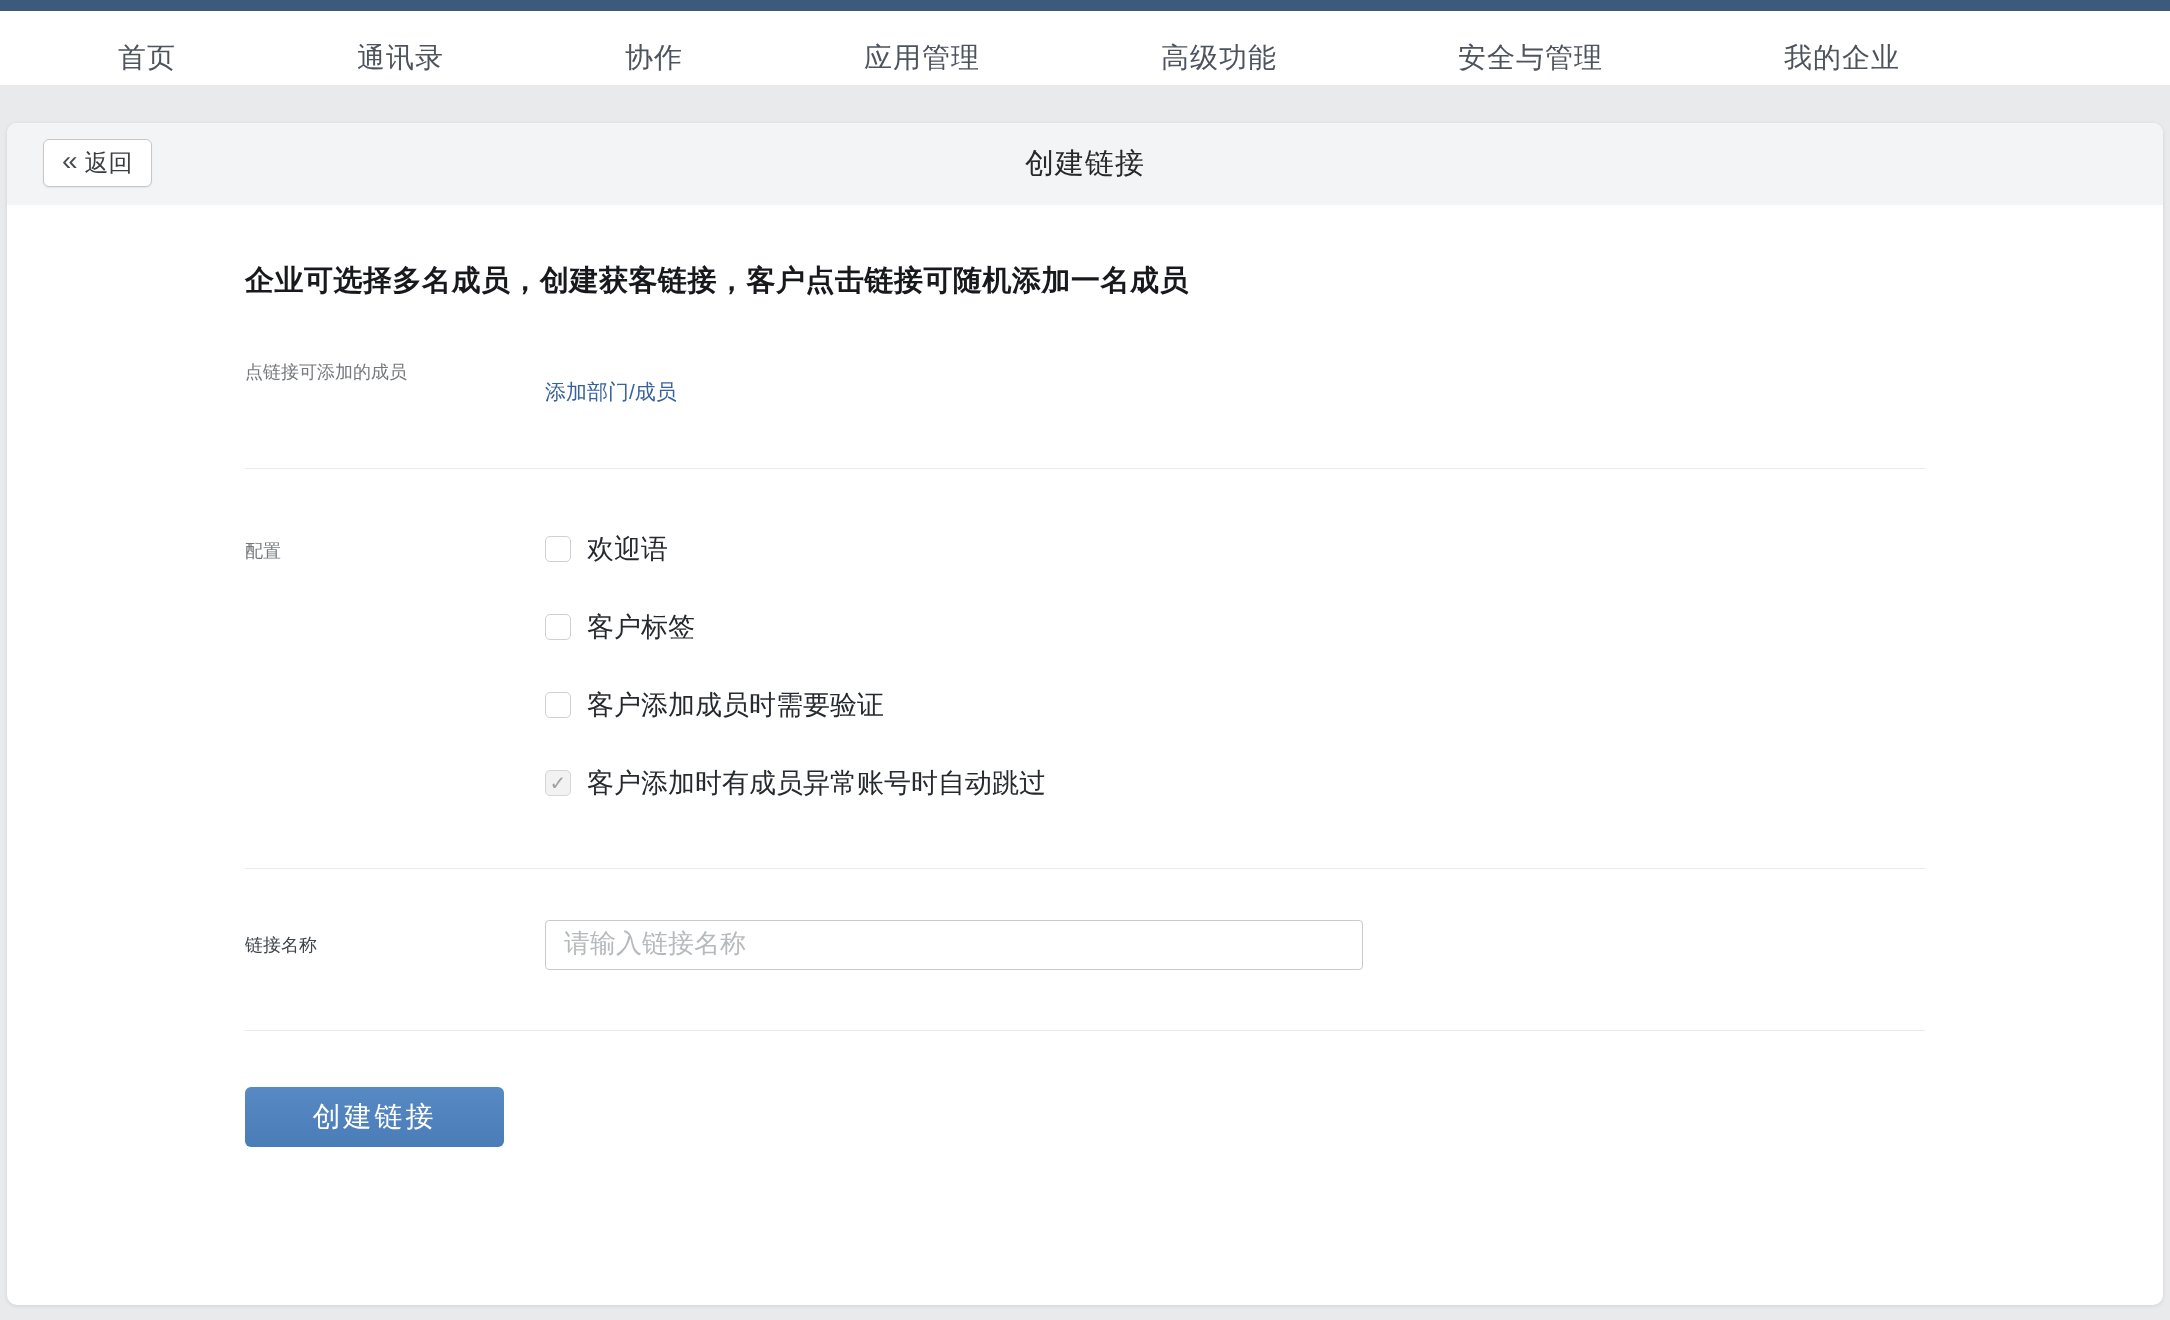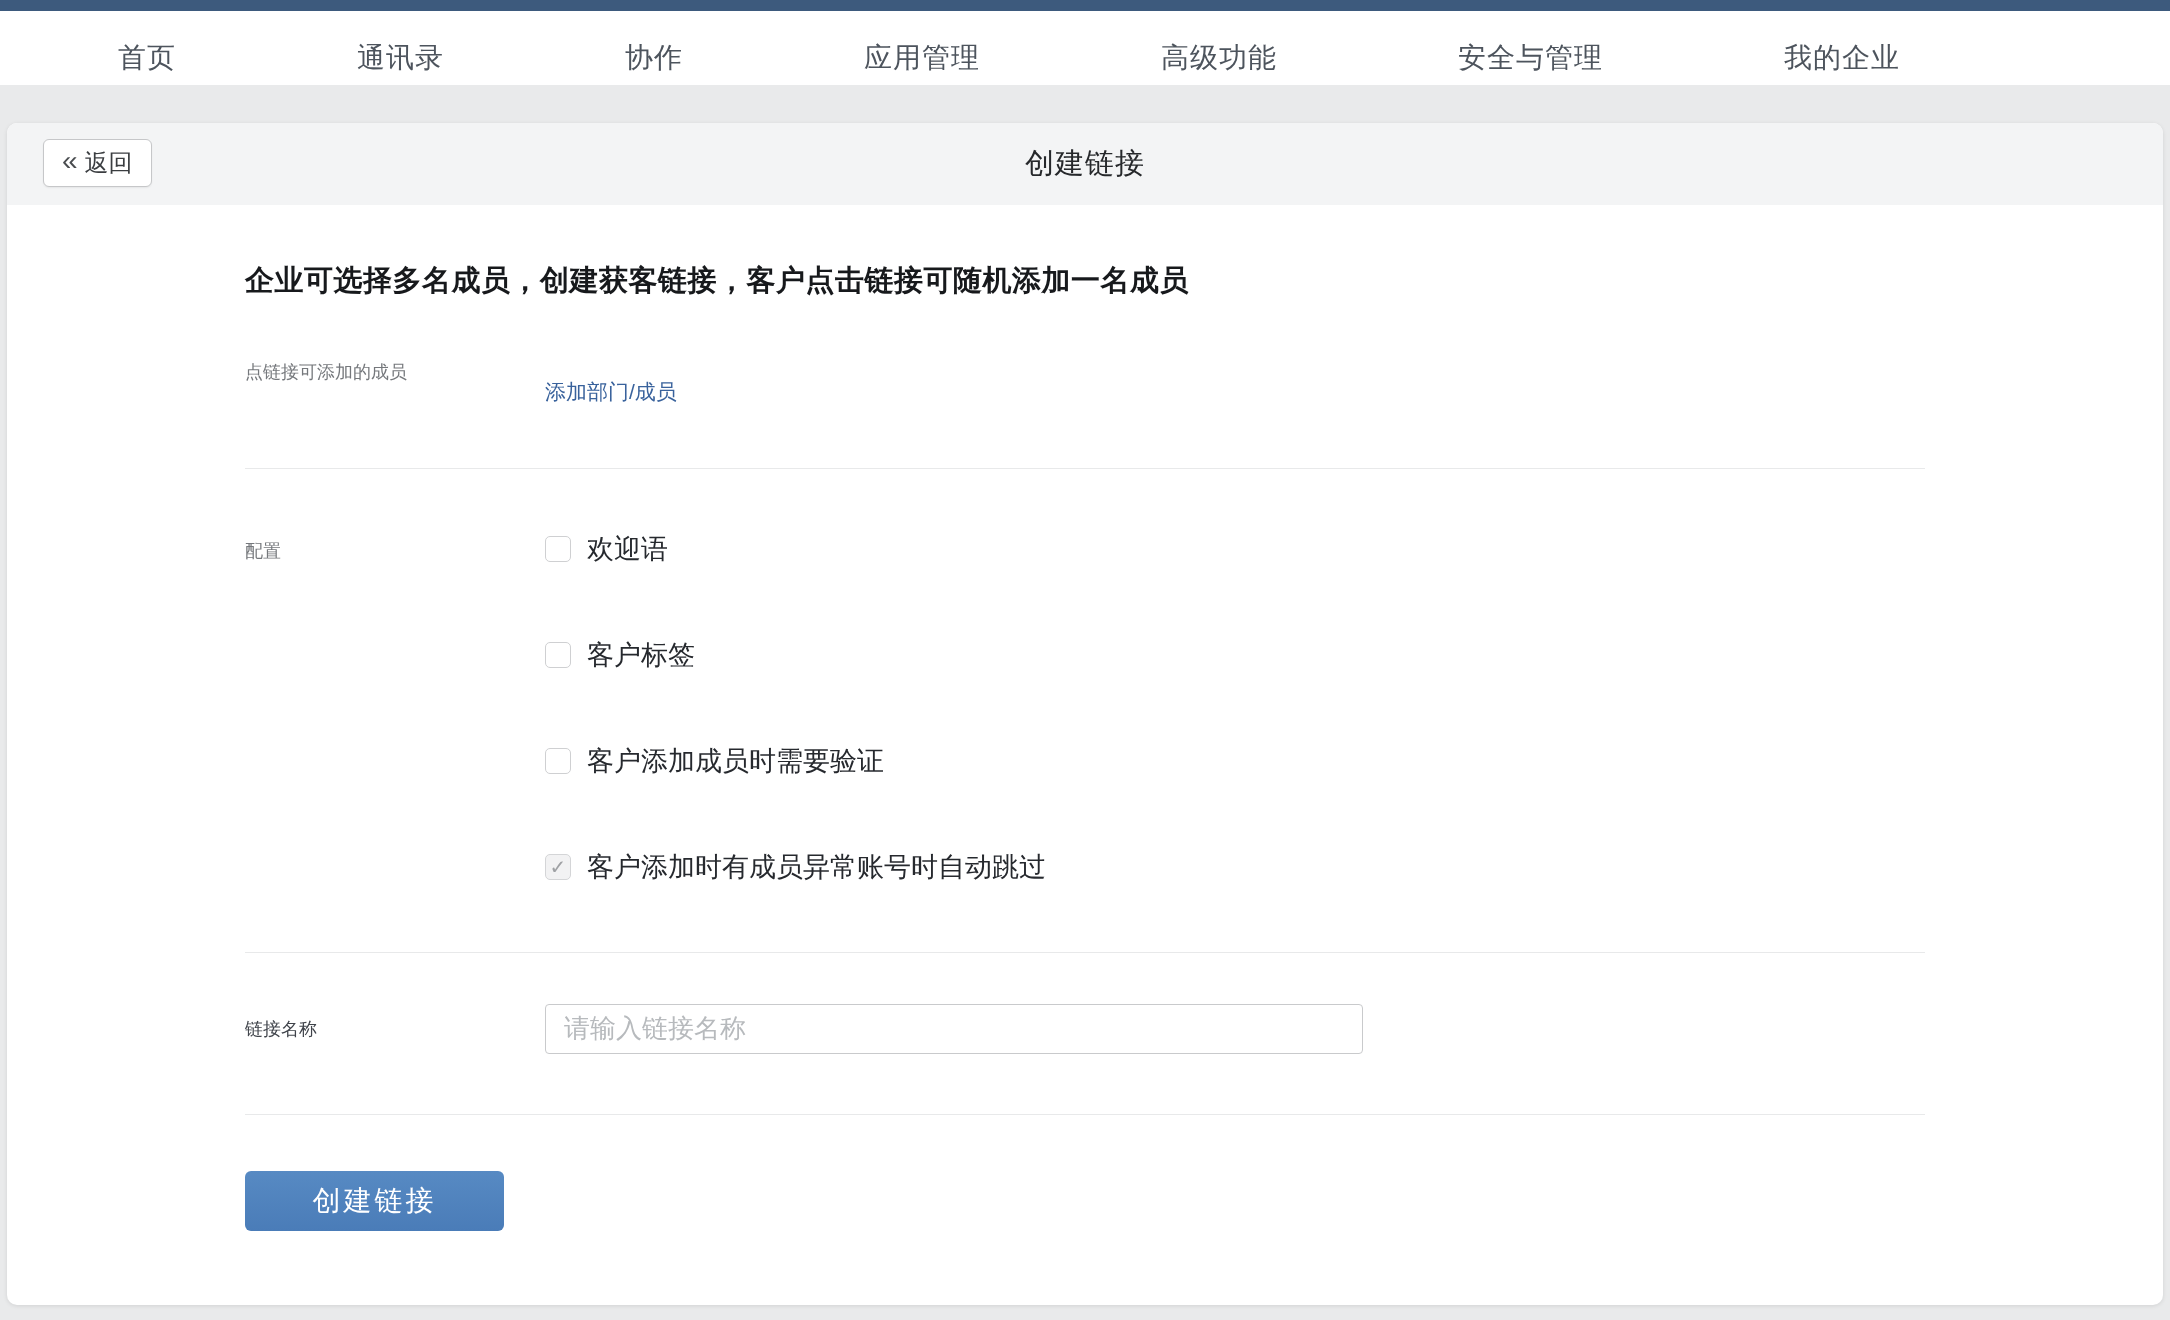--- a/index.html
+++ b/index.html
@@ -46,36 +46,36 @@
   }
   .form-row{display:flex;align-items:flex-start;}
   .row-label{width:300px;flex:0 0 300px;font-size:18px;color:#75787c;line-height:38px;}
   .members-row{margin-top:57px;}
   .add-link{font-size:21px;color:#39629c;line-height:38px;cursor:pointer;text-decoration:none;margin-top:20px;}
   .divider{height:1px;width:1680px;background:#e8e9ea;}
   .d1{margin-top:57px;}
   .d2{margin-top:68px;}
   .d3{margin-top:60px;}
   .config-row{margin-top:63px;}
-  .options{display:flex;flex-direction:column;gap:72px;}
+  .options{display:flex;flex-direction:column;gap:44px;}
   .option{display:flex;align-items:center;cursor:pointer;}
   .cb{
     width:26px;height:26px;box-sizing:border-box;border:1px solid #cfd0d2;border-radius:5px;
     background:#ffffff;margin-right:16px;display:flex;align-items:center;justify-content:center;
   }
   .cb .mark{display:none;font-size:20px;font-weight:bold;color:#9fa1a4;line-height:1;}
   .option.checked .cb .mark{display:block;}
   .option.checked.disabled .cb{background:#f2f2f3;border-color:#d4d5d7;}
   .option-label{font-size:27px;color:#26292e;line-height:34px;}
   .linkname-row{margin-top:51px;align-items:center;}
   .linkname-row .row-label{color:#3f434a;line-height:50px;}
   .text-input{
     width:818px;height:50px;box-sizing:border-box;border:1px solid #c9cacc;border-radius:4px;
     font-size:26px;color:#33363a;padding:0 18px;outline:none;background:#fff;
-    font-family:Liberation Serif, serif;
+    font-family:Liberation Mono, monospace;
   }
   .text-input::placeholder{color:#b7babd;}
   .submit-btn{
     margin-top:56px;width:259px;height:60px;border:none;border-radius:6px;
     background:linear-gradient(#578ac3,#4a7cb8);color:#ffffff;font-size:28px;
     letter-spacing:3px;cursor:pointer;display:flex;align-items:center;justify-content:center;
     font-family:"Liberation Sans","DejaVu Sans",sans-serif;
   }
 </style>
 </head>

